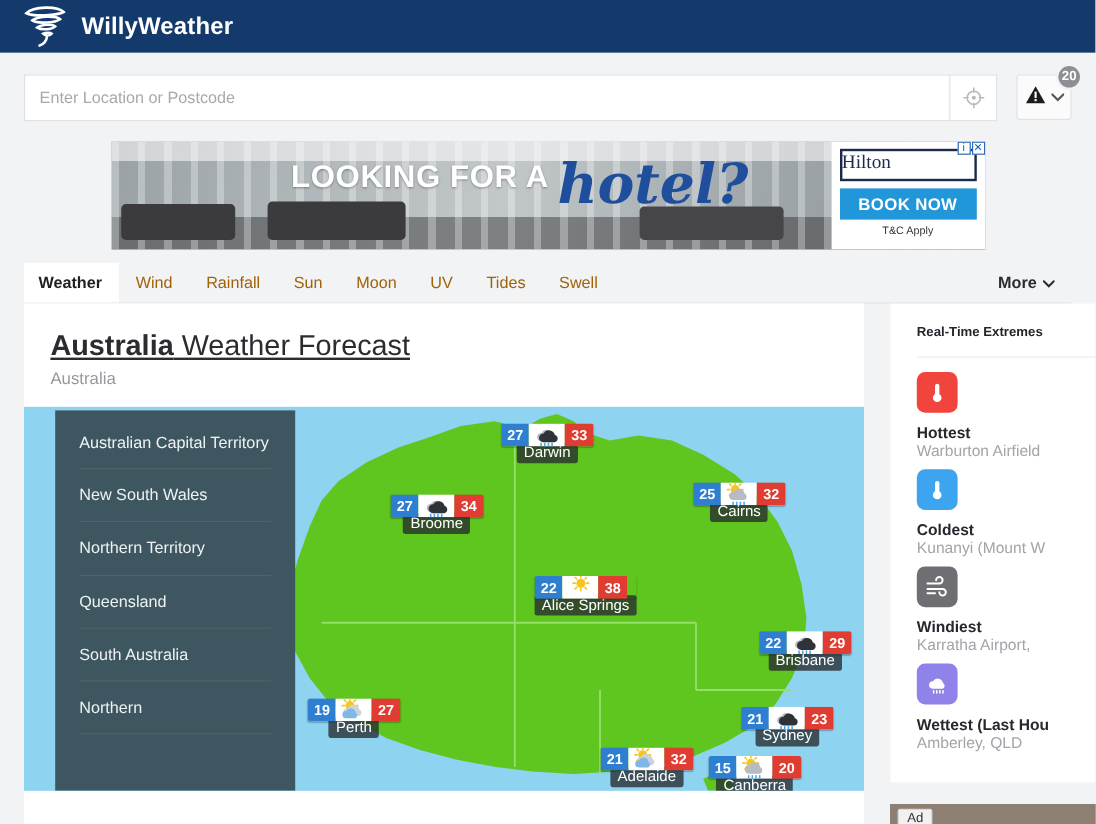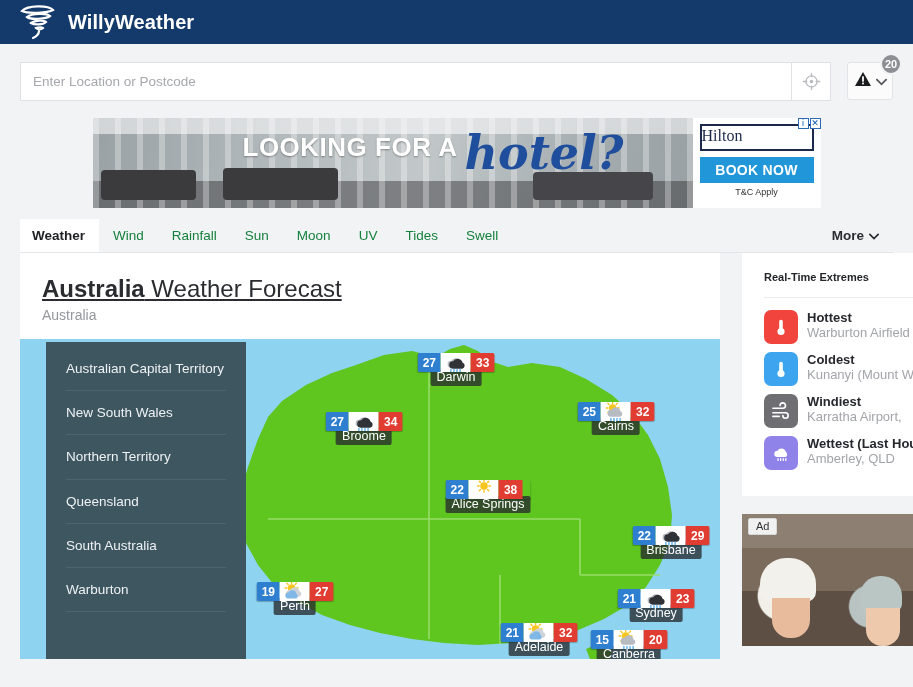--- a/index.html
+++ b/index.html
@@ -110,21 +110,21 @@
     display: flex; align-items: center; justify-content: center; line-height: 1;
   }
 
   
   .tabsbar {
     margin: 12px 20px 0; display: flex; align-items: flex-end;
     border-bottom: 1px solid #e4e5e8; height: 33px;
   }
   .tab {
     padding: 0 14px; height: 33px; line-height: 33px;
-    font-size: 13.5px; color: #15803d; white-space: nowrap;
+    font-size: 13.5px; color: #a16207; white-space: nowrap;
   }
   .tab:first-child { padding-left: 12px; }
   .tab.active { color: #1f2023; font-weight: 700; background: #ffffff; }
   .more {
     margin-left: auto; font-size: 13.5px; color: #2b2c30; font-weight: 700;
     padding-right: 14px; display: flex; align-items: center; gap: 5px; height: 33px;
   }
 
   
   .content { display: flex; padding: 0 20px; gap: 22px; }
@@ -167,21 +167,21 @@
   .marker .city {
     display: block; margin: -3px auto 0; width: max-content;
     background: rgba(38,44,48,.78); color: #fff; font-size: 12.5px;
     padding: 1px 6px 2px; border-radius: 2px;
   }
 
   
   .panel { background: #ffffff; padding: 18px 0 18px 22px; }
   .panel h2 { font-size: 11px; color: #23252a; font-weight: 700; }
   .panel .rule { height: 1px; background: #ebecef; margin: 14px 0 12px; }
-  .extreme { display: flex; align-items: flex-start; gap: 9px; margin-bottom: 8px; }
+  .extreme { display: flex; align-items: flex-start; gap: 9px; margin-bottom: 8px; flex-direction: column; }
   .extreme .badge {
     width: 34px; height: 34px; border-radius: 7px; flex: 0 0 34px;
     display: flex; align-items: center; justify-content: center;
   }
   .extreme .txt { min-width: 0; }
   .extreme .lbl { font-size: 13px; color: #26282d; font-weight: 700; white-space: nowrap; }
   .extreme .loc { font-size: 13px; color: #a2a4a9; white-space: nowrap; }
 
   .sidead {
     margin-top: 18px; position: relative; width: 171px; height: 132px;
@@ -336,21 +336,21 @@
           <path d="M480,236 L480,305"></path>
         </g>
       </svg>
 
       <div class="statepanel">
         <div class="srow">Australian Capital Territory</div>
         <div class="srow">New South Wales</div>
         <div class="srow">Northern Territory</div>
         <div class="srow">Queensland</div>
         <div class="srow">South Australia</div>
-        <div class="srow">Warburton</div>
+        <div class="srow">Northern</div>
       </div>
 
       <div id="markers">
           <div class="marker" style="left: 436px; top: 14px;">
             <div class="pill">
               <span class="lo">27</span>
               <span class="ic">
                 <svg viewBox="0 0 26 24" width="25" height="21">
                   <path d="M7 18a4 4 0 0 1 .5-8 5.6 5.6 0 0 1 10.4 1.6A3.4 3.4 0 0 1 17.6 18Z" fill="#b7bcc2"></path>
                   <path d="M9 19a4.2 4.2 0 0 1 .5-8.4A5.8 5.8 0 0 1 20.2 12 3.6 3.6 0 0 1 19.8 19Z" fill="#2f3338"></path>

